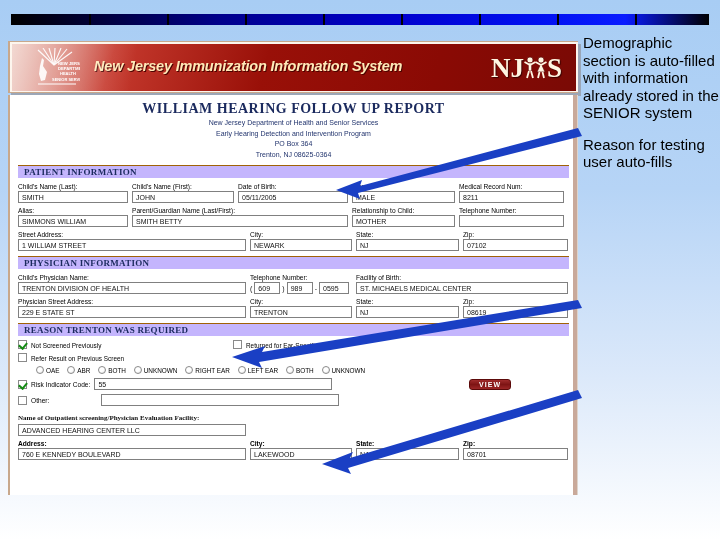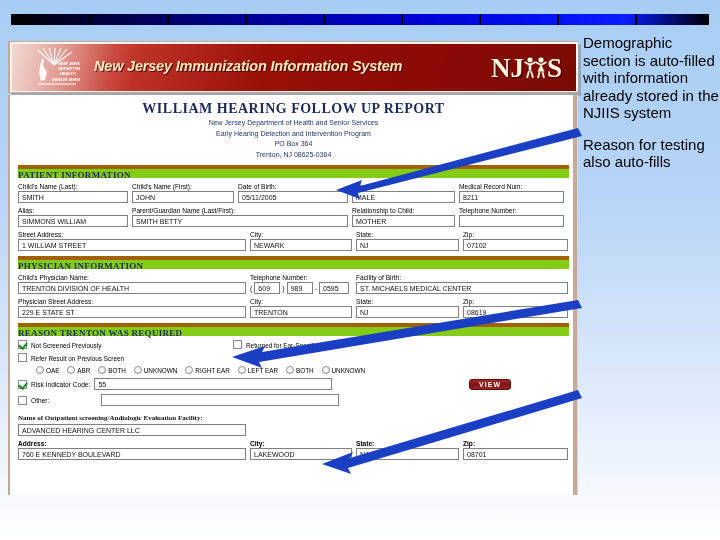--- a/index.html
+++ b/index.html
@@ -105,25 +105,25 @@
   .form-sub {
     text-align: center;
     color: #23356e;
     font-size: 7px;
     line-height: 9.5px;
     margin-top: 1px;
   }
 
   .section-bar {
     margin: 6px 8px 0 8px;
-    background: #84cc16;
-    border-top: 4px solid #a16207;
+    background: #c4b5fd;
+    border-top: 1px solid #a16207;
     height: 13px;
     line-height: 13px;
-    padding-left: 0;
+    padding-left: 6px;
     font-family: "Liberation Serif", serif;
     font-weight: bold;
     font-size: 9px;
     color: #1b2a5e;
     letter-spacing: 0.3px;
   }
 
   .row { position: relative; margin: 0 8px; }
   .lbl {
     font-size: 6.6px;
@@ -436,21 +436,21 @@
 
   <div class="row" style="margin-top:4px">
     <div style="display:flex;align-items:center">
       <span class="cb"></span>
       <span class="lbl" style="padding-top:0;margin-right:4px;width:66px">Other:</span>
       <div class="fld" style="width:238px"></div>
     </div>
   </div>
 
   <div class="row" style="margin-top:7px">
-    <div class="lbl" style="font-weight:bold;font-size:7px;font-family:'Liberation Serif',serif;color:#111">Name of Outpatient screening/Audiologic Evaluation Facility:</div>
+    <div class="lbl" style="font-weight:bold;font-size:7px;font-family:'Liberation Serif',serif;color:#111">Name of Outpatient screening/Physician Evaluation Facility:</div>
     <div class="fld" style="width:228px;margin-top:1px">ADVANCED HEARING CENTER LLC</div>
   </div>
 
   <div class="row" style="margin-top:2px">
     <div class="grid">
       <div class="cell" style="width:228px">
         <div class="lbl" style="font-weight:bold">Address:</div>
         <div class="fld">760 E KENNEDY BOULEVARD</div>
       </div>
       <div class="cell" style="width:102px">
@@ -464,22 +464,22 @@
       <div class="cell" style="width:105px">
         <div class="lbl" style="font-weight:bold">Zip:</div>
         <div class="fld">08701</div>
       </div>
     </div>
   </div>
 
 </div>
 
 <div class="notes">
-  <div class="note">Demographic section is auto-filled with information already stored in the NJIIS system</div>
-  <div class="note">Reason for testing also auto-fills</div>
+  <div class="note">Demographic section is auto-filled with information already stored in the SENIOR system</div>
+  <div class="note">Reason for testing user auto-fills</div>
 </div>
 
 <svg class="arrows" viewBox="0 0 720 540">
   <g fill="#1a3fc4">
     <polygon points="578,128 360,186 362,180 336,190 360,199 358,193 582,136"></polygon>
     <polygon points="578,300 262,352 265,346 232,357 262,368 259,362 582,308"></polygon>
     <polygon points="578,390 350,458 353,452 322,464 351,474 348,468 582,398"></polygon>
   </g>
 </svg>
 

